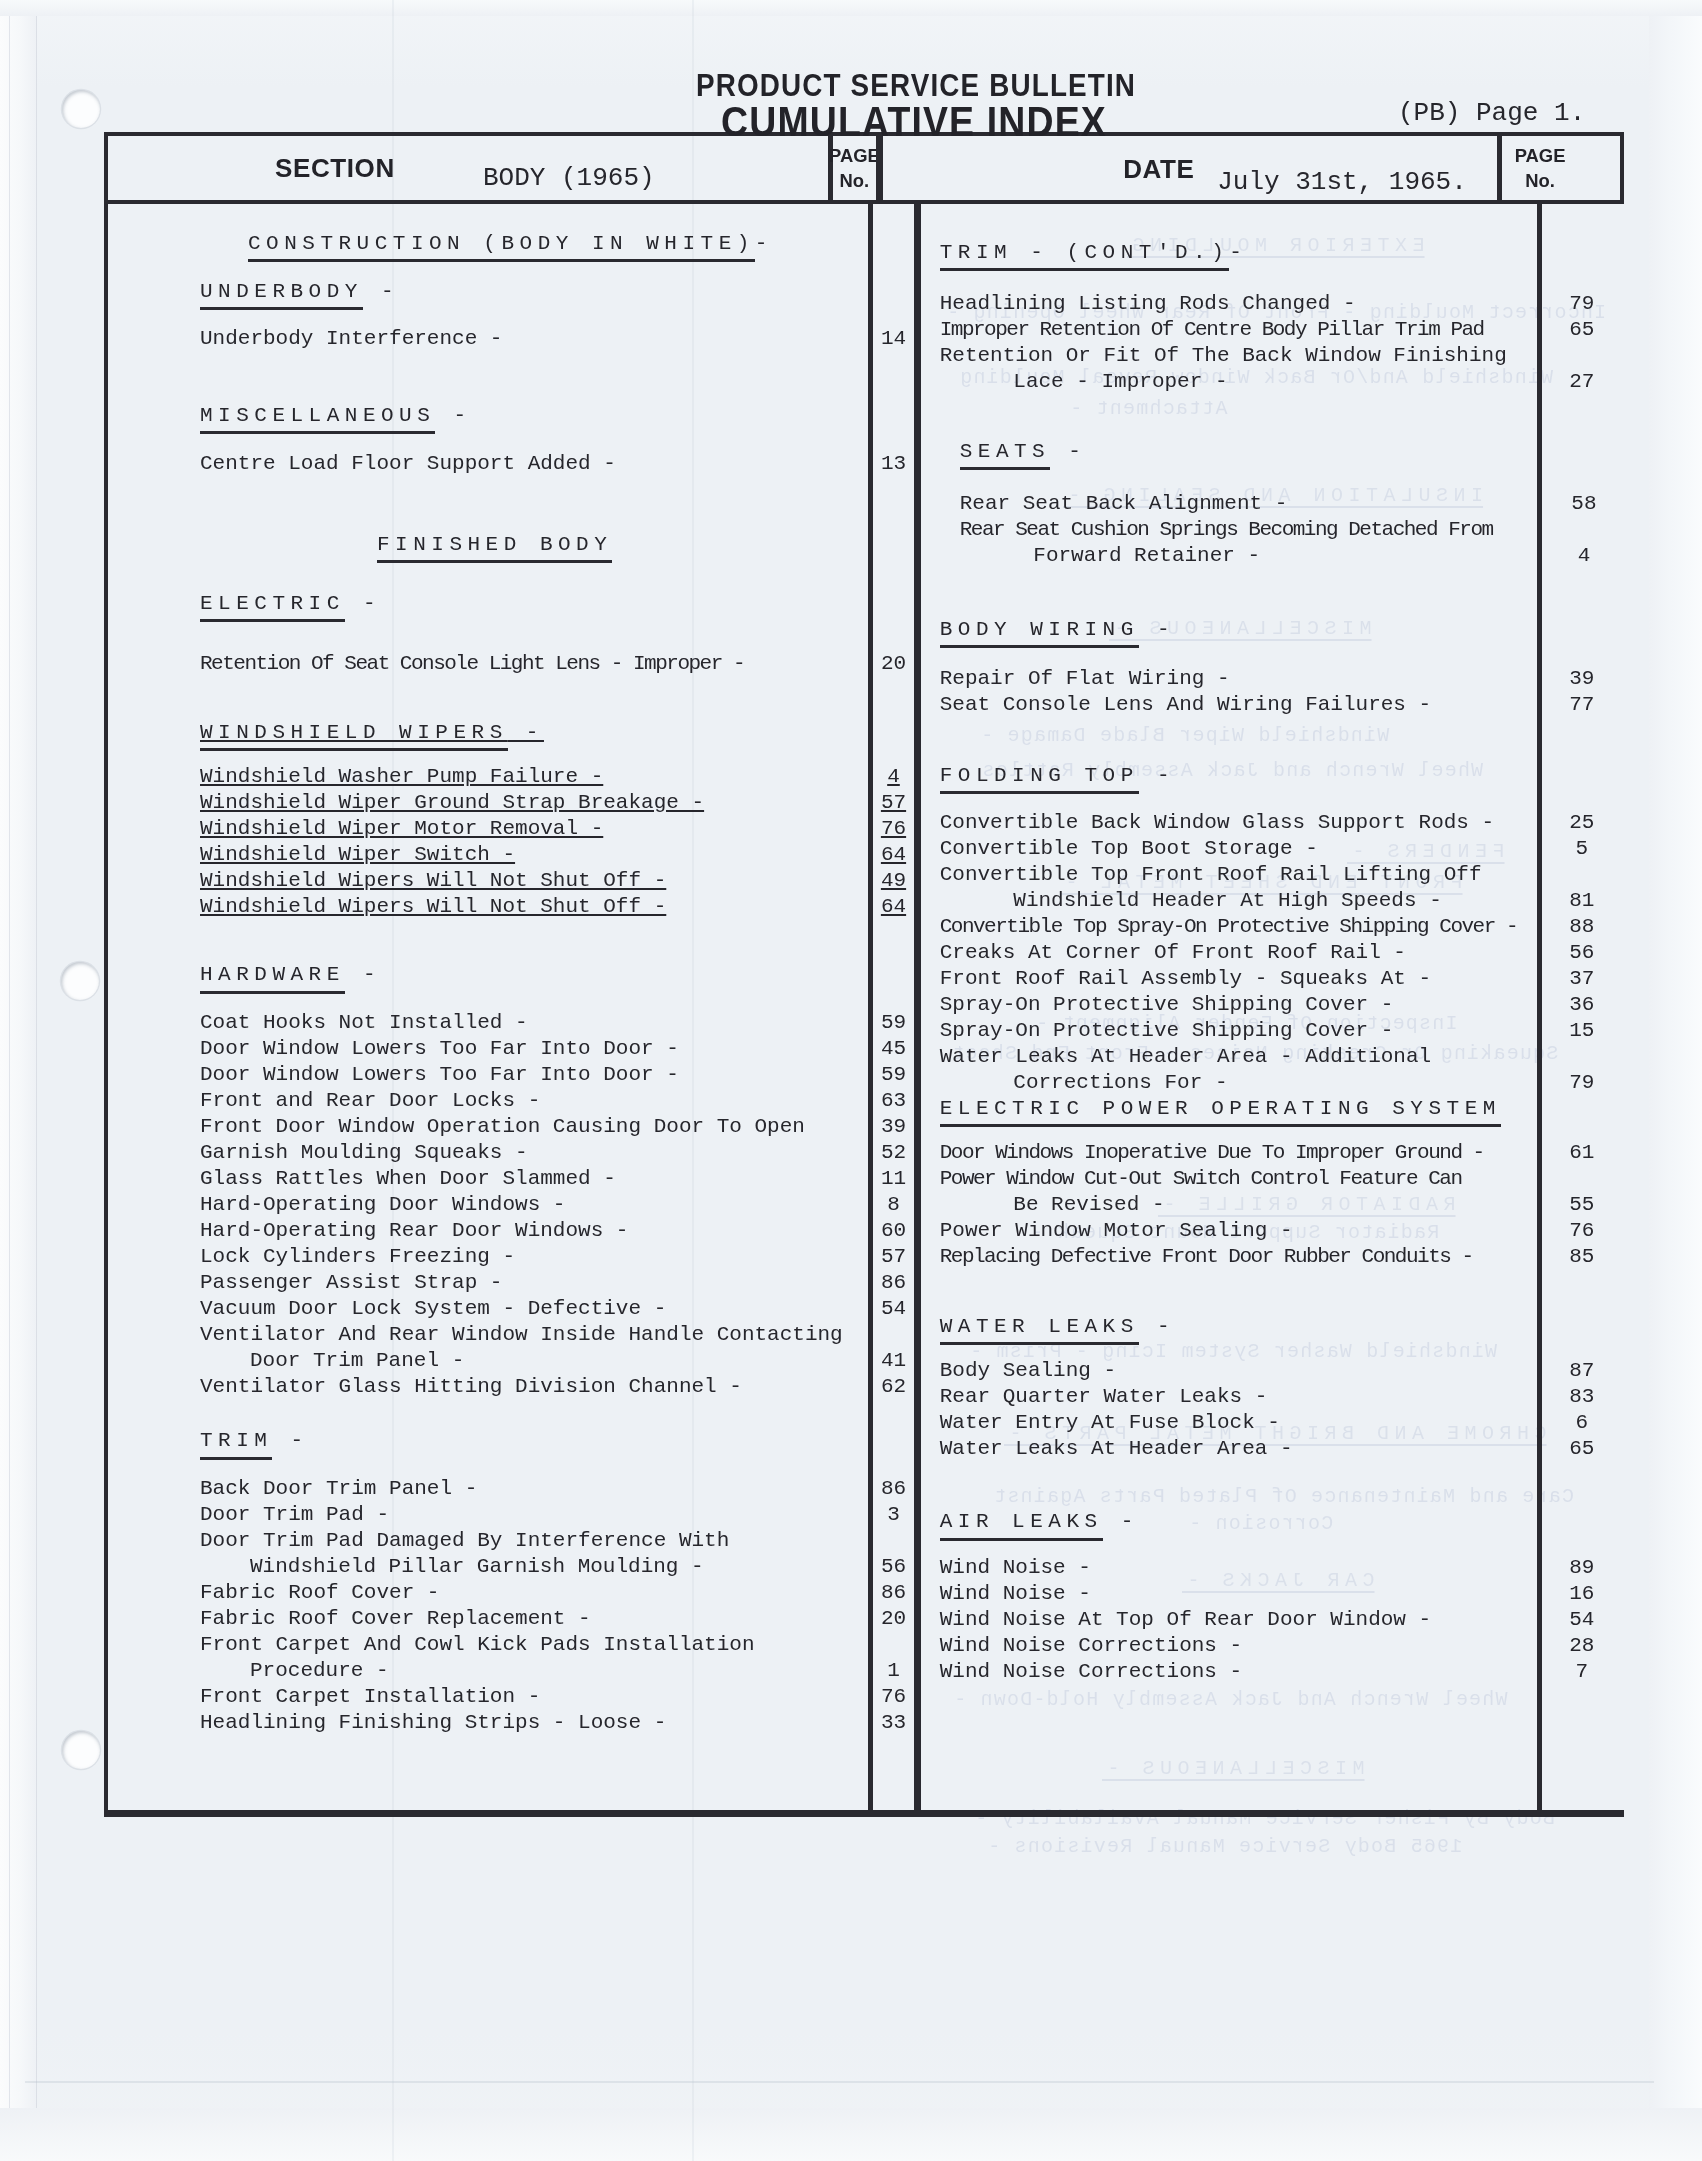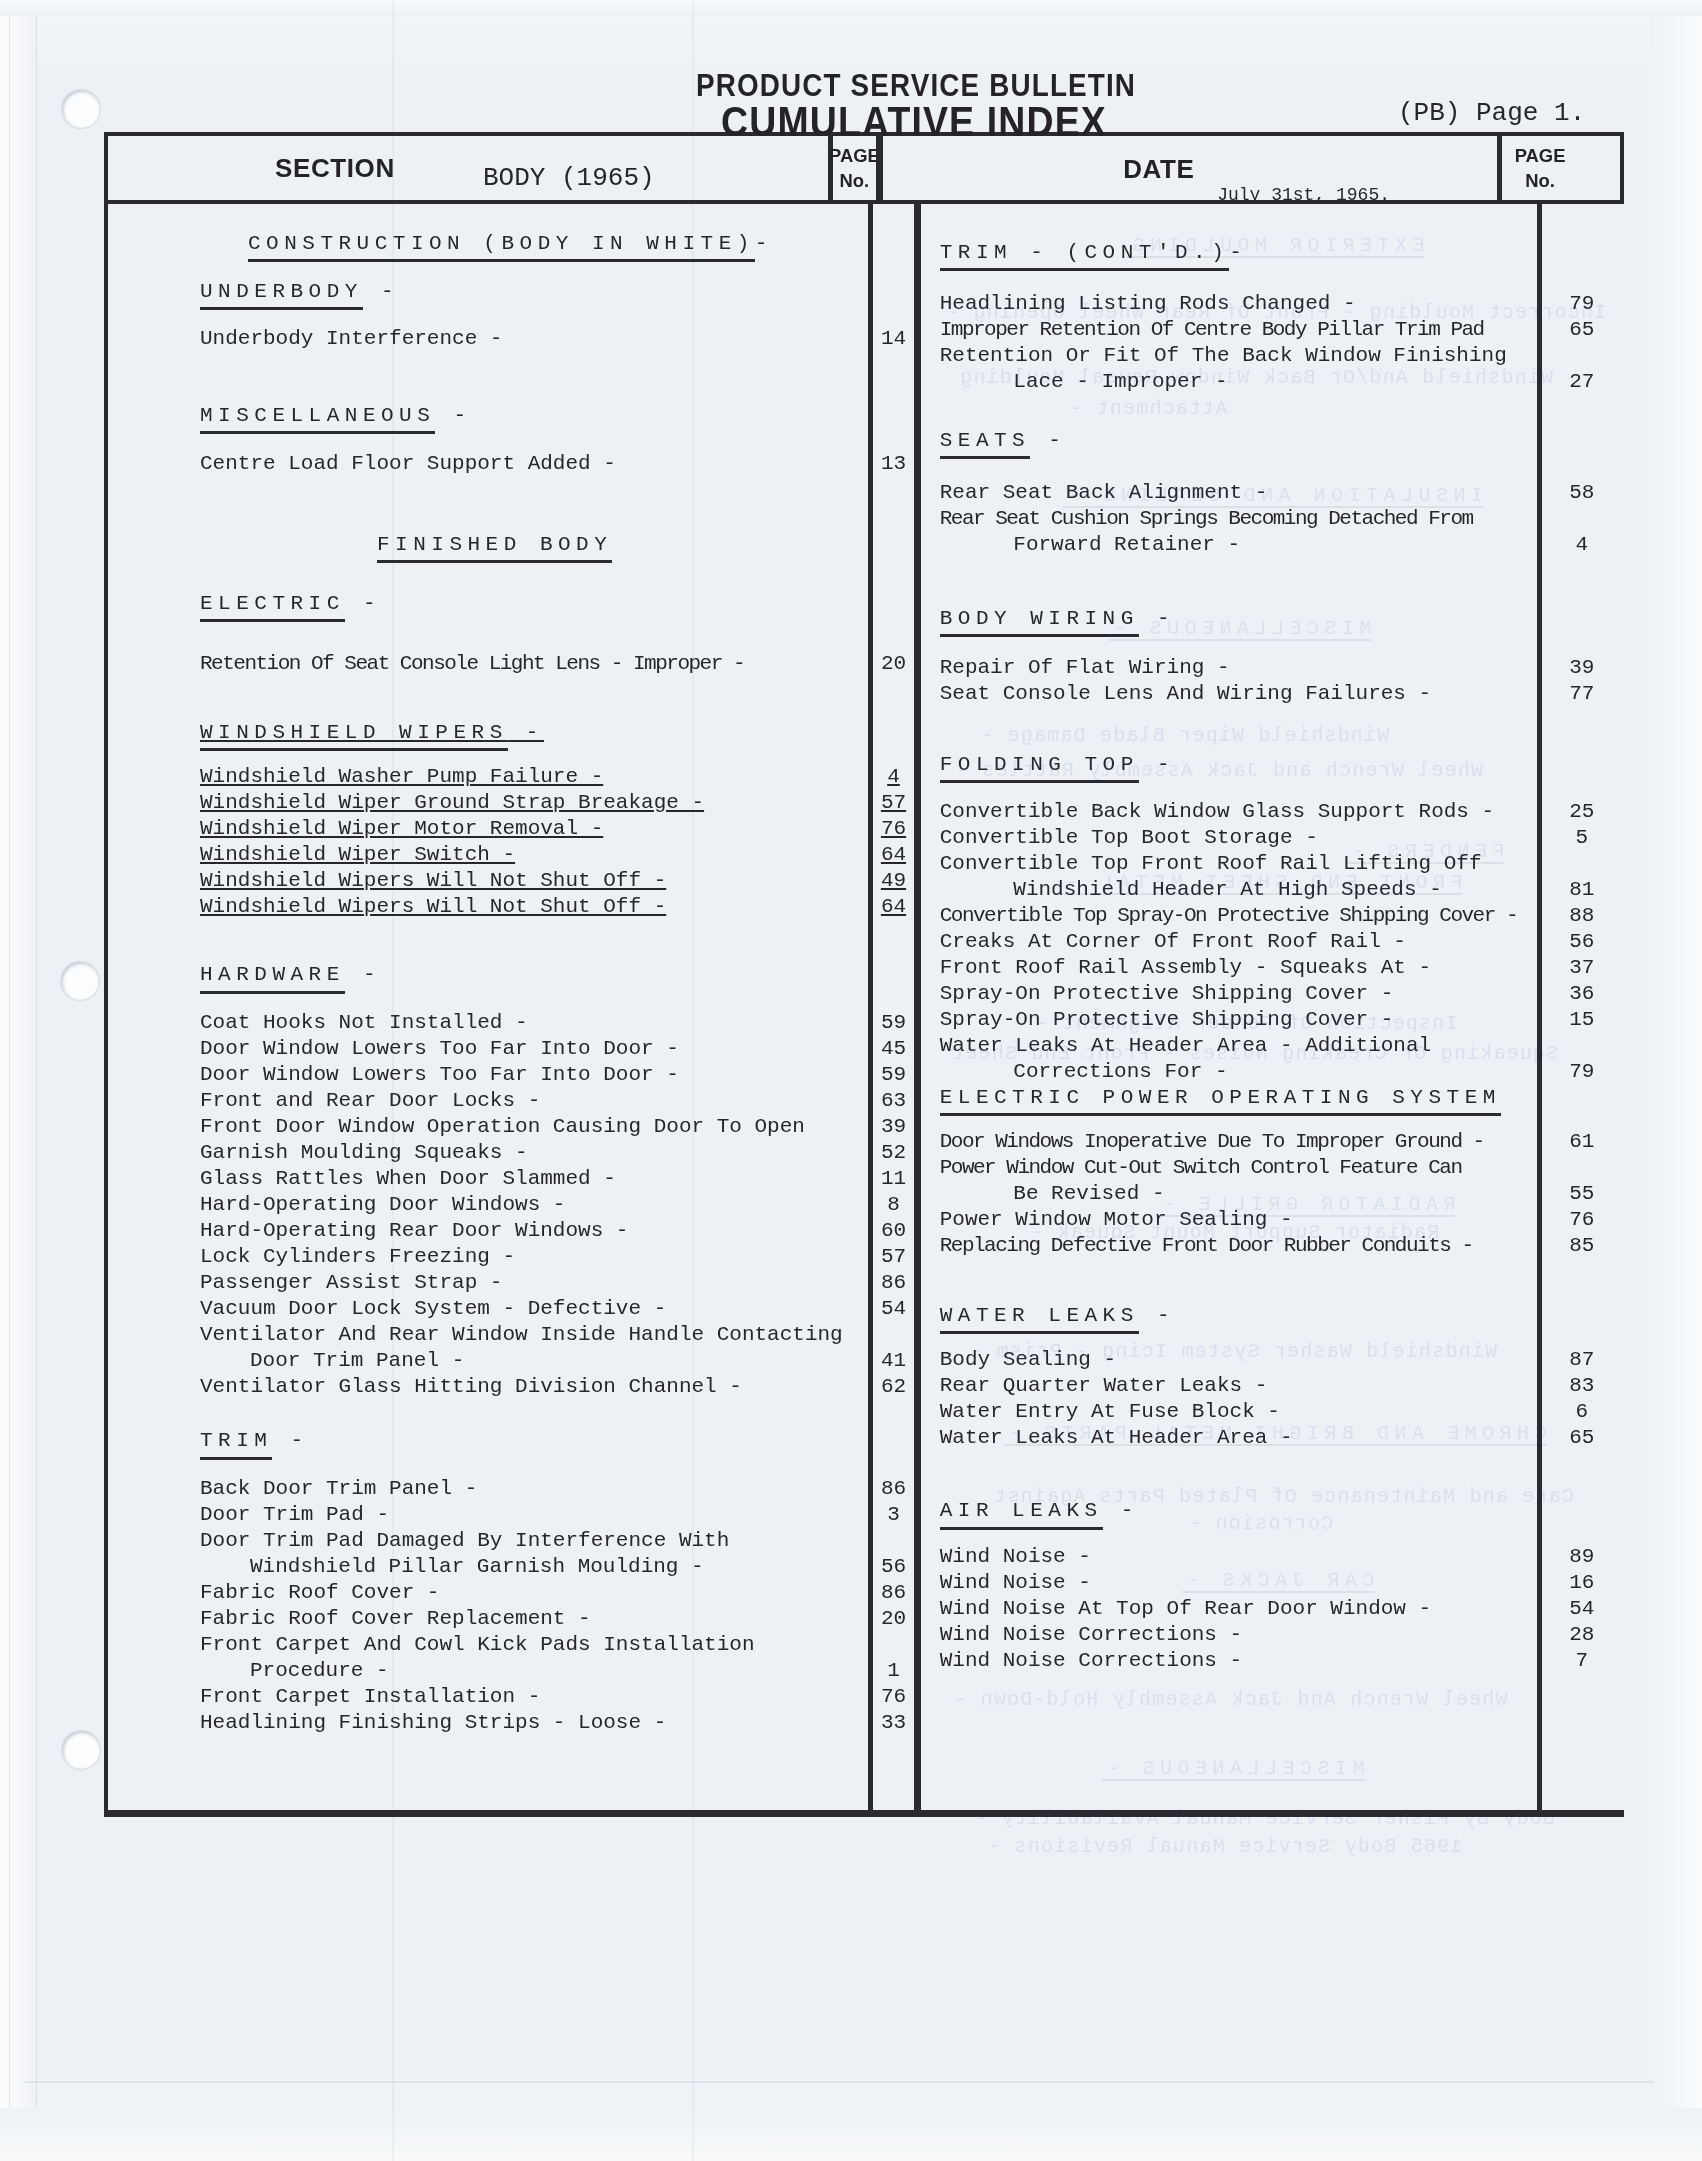--- a/index.html
+++ b/index.html
@@ -46,21 +46,21 @@
      font-family:"Liberation Sans","DejaVu Sans",sans-serif;font-weight:700;font-size:18.4px;color:#232329;}
   .th-pn2{width:76px;display:flex;flex-direction:column;align-items:center;
      font-family:"Liberation Sans","DejaVu Sans",sans-serif;font-weight:700;font-size:18.4px;color:#232329;}
   .th-pn span,.th-pn2 span{display:block;}
   .pn1{margin-top:8.6px;} .pn2{margin-top:3.7px;}
   .lbl-section{position:absolute;left:167px;top:17px;font-family:"Liberation Sans","DejaVu Sans",sans-serif;
      font-weight:700;font-size:26px;letter-spacing:0.6px;color:#232329;}
   .val-section{position:absolute;left:375px;top:27px;font-size:26px;white-space:nowrap;}
   .lbl-date{position:absolute;left:240px;top:18.4px;font-family:"Liberation Sans","DejaVu Sans",sans-serif;
      font-weight:700;font-size:26px;letter-spacing:0.6px;color:#232329;}
-  .val-date{position:absolute;left:334px;top:31px;font-size:18px;white-space:nowrap;margin-top:18px;}
+  .val-date{position:absolute;left:334px;top:31px;font-size:26px;white-space:nowrap;}
   .tbody{display:flex;border-left:4.9px solid #2a2a30;border-bottom:7.3px solid #2a2a30;height:1606px;}
   .half-left{width:806px;position:relative;}
   .half-left::after{content:"";position:absolute;left:760px;top:0;bottom:0;width:4.9px;background:#2a2a30;}
   .midline{width:7.3px;background:#2a2a30;}
   .half-right{width:702px;position:relative;}
   .half-right::after{content:"";position:absolute;left:616px;top:0;bottom:0;width:4.9px;background:#2a2a30;}
   
   .row{display:flex;height:26px;line-height:26px;font-size:21px;white-space:nowrap;}
   .half-left .txt{box-sizing:border-box;width:765px;padding-left:92px;}
   .half-left .num{width:41px;text-align:center;}
@@ -84,21 +84,21 @@
   [data-name="section-electric"]{margin-top:33px;}
   [data-name="section-electric"] .list{margin-top:34px;}
   [data-name="section-windshield-wipers"]{margin-top:43px;text-decoration:underline;}
   [data-name="section-windshield-wipers"] .list{margin-top:18.4px;}
   [data-name="section-hardware"]{margin-top:42px;}
   [data-name="section-hardware"] .list{margin-top:22px;}
   [data-name="section-trim"]{margin-top:28px;}
   [data-name="section-trim"] .list{margin-top:22px;}
   [data-name="section-trim-contd"]{margin-top:36px;}
   [data-name="section-trim-contd"] .list{margin-top:24.5px;}
-  [data-name="section-seats"]{margin-top:33px;}
+  [data-name="section-seats"]{margin-top:44px;padding-left:20px;}
   [data-name="section-seats"] .list{margin-top:26px;}
   [data-name="section-body-wiring"]{margin-top:48px;}
   [data-name="section-body-wiring"] .list{margin-top:23px;}
   [data-name="section-folding-top"]{margin-top:45px;}
   [data-name="section-folding-top"] .list{margin-top:21px;}
   [data-name="section-electric-power-operating-system"]{}
   [data-name="section-electric-power-operating-system"] .list{margin-top:18.4px;}
   [data-name="section-water-leaks"]{margin-top:44px;}
   [data-name="section-water-leaks"] .list{margin-top:18.4px;}
   [data-name="section-air-leaks"]{margin-top:47px;}

